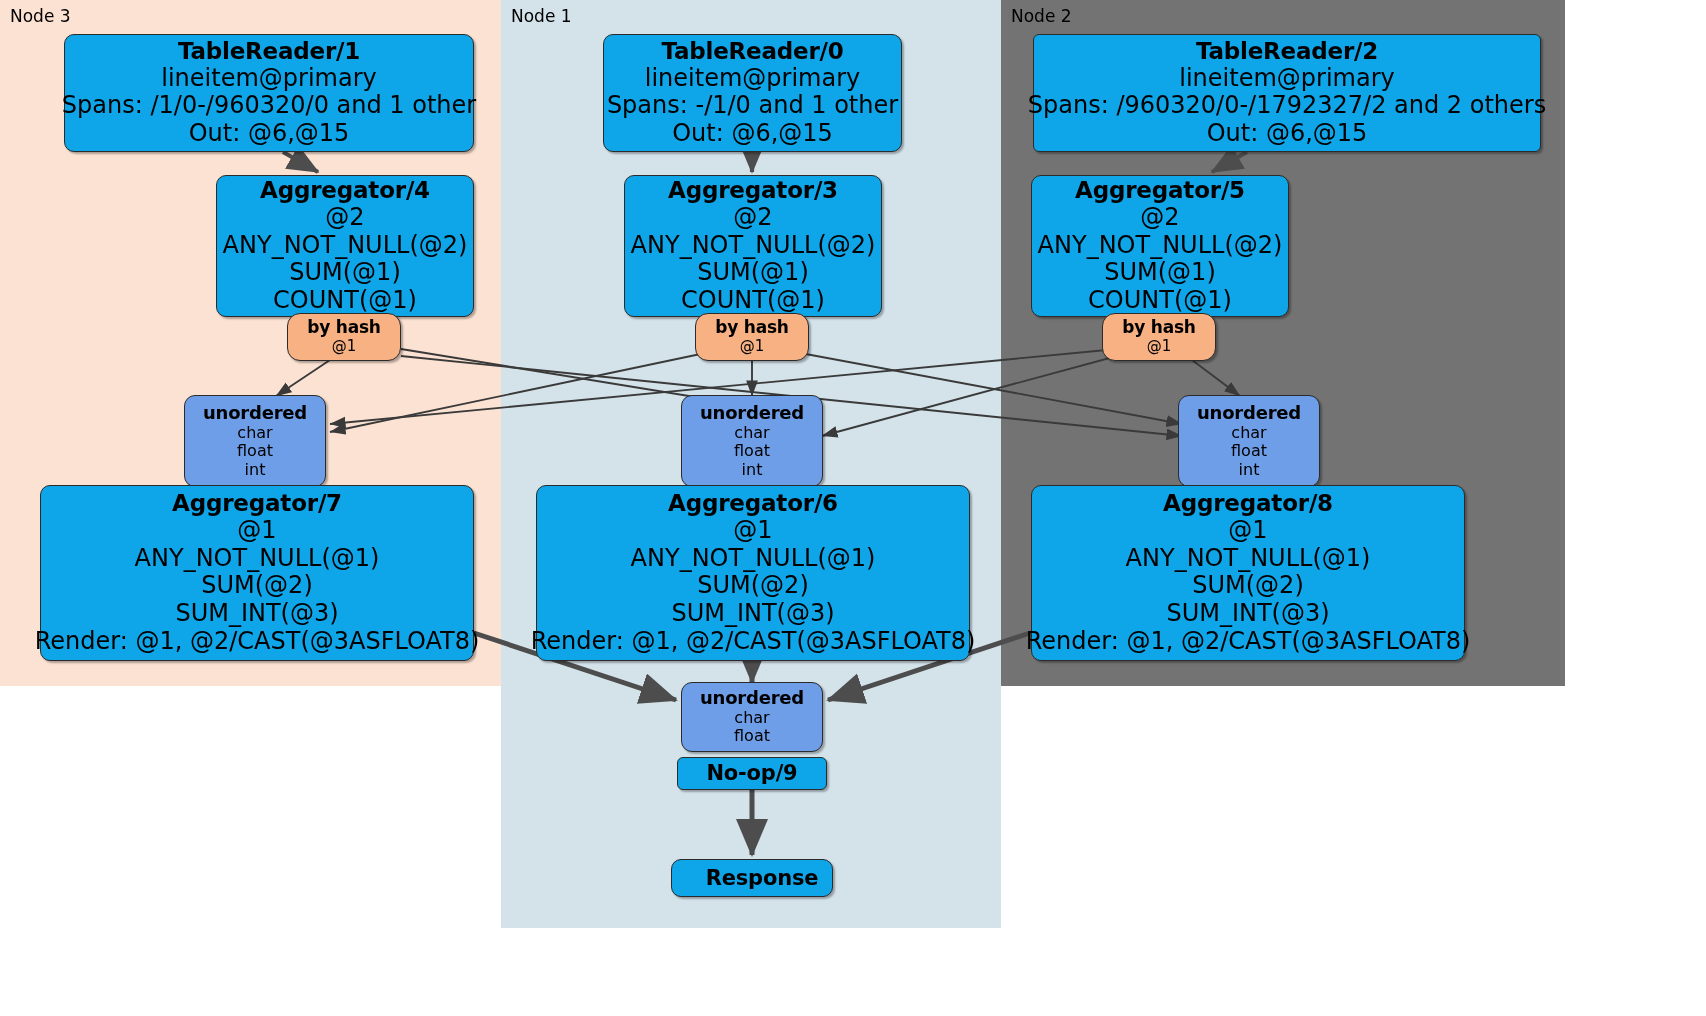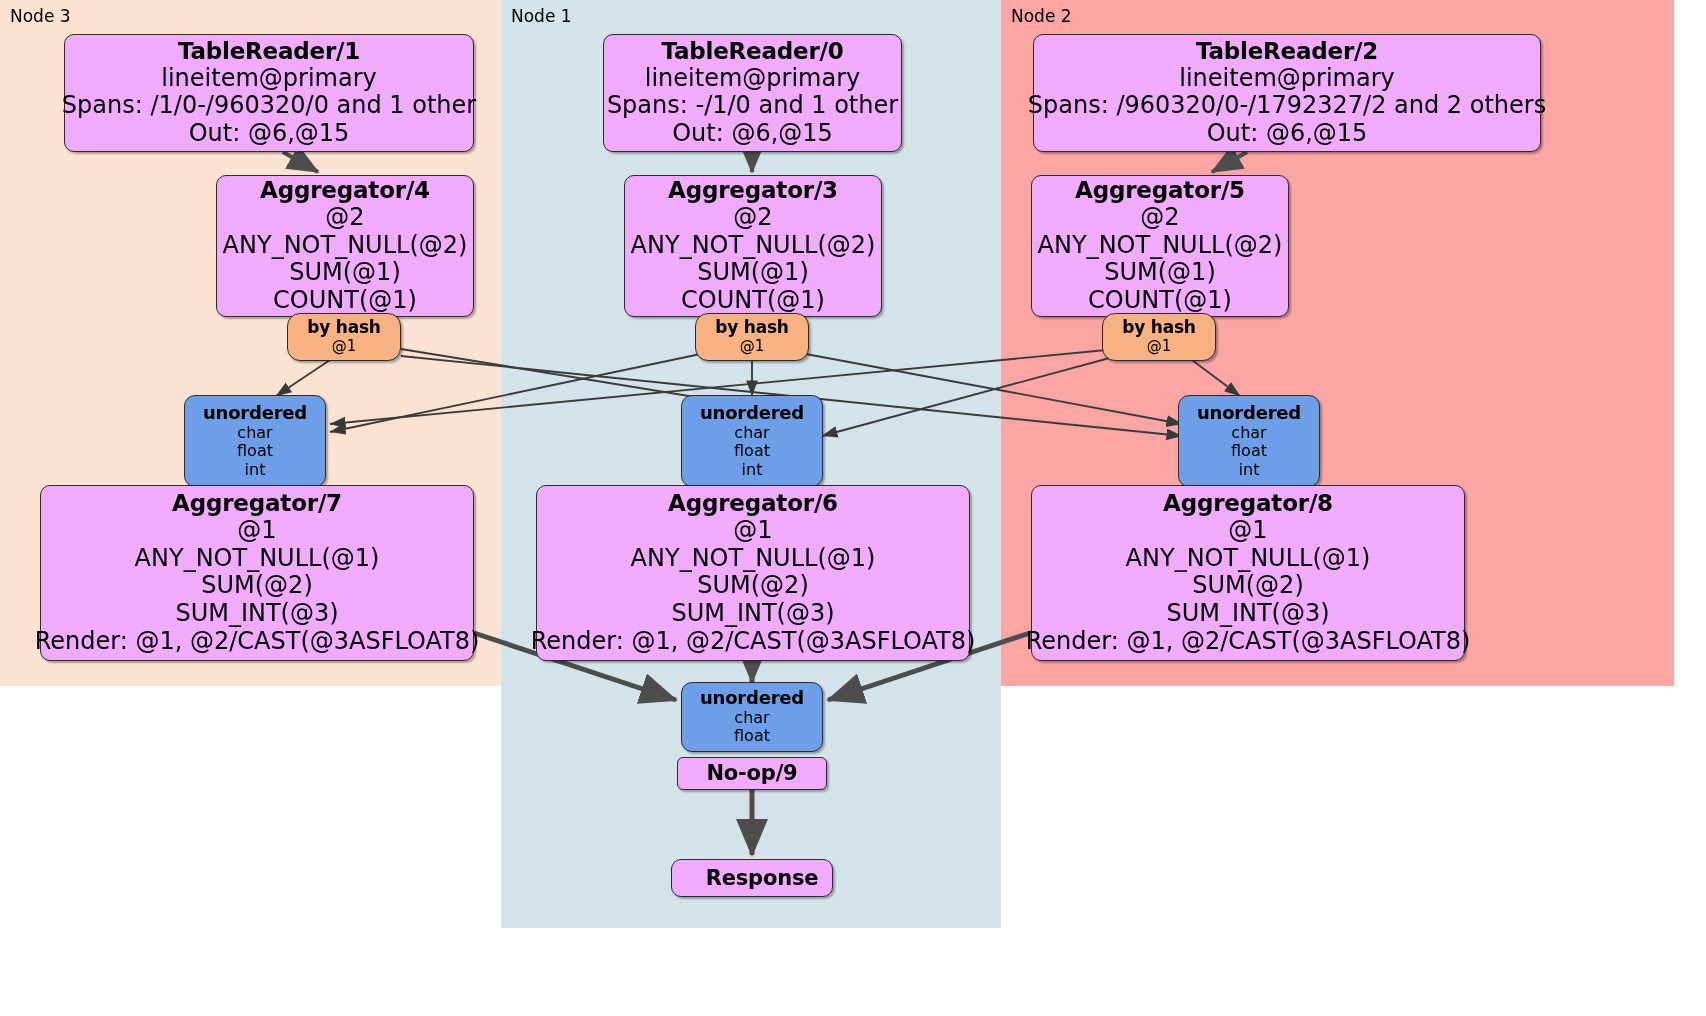--- a/index.html
+++ b/index.html
@@ -36,21 +36,21 @@
     border-radius: 10px;
     display: flex;
     flex-direction: column;
     align-items: center;
     justify-content: center;
     text-align: center;
     box-shadow: 2px 2px 2px rgba(0,0,0,0.30);
     line-height: 1.16;
   }
   .proc {
-    background: #f0abfc;
+    background: #0ea5e9;
   }
   .router {
     background: #f8b183;
     border-radius: 13px;
   }
   .sync {
     background: #6f9ee8;
     border-radius: 11px;
   }
   .btitle {
@@ -85,21 +85,21 @@
 <div id="stage">
 
   <div class="cluster" style="left:0px; top:0px; width:501px; height:686px; background:#fce2d2;">
     <span class="cluster-label">Node 3</span>
   </div>
 
   <div class="cluster" style="left:501px; top:0px; width:500px; height:928px; background:#d4e2ea;">
     <span class="cluster-label">Node 1</span>
   </div>
 
-  <div class="cluster" style="left:1001px; top:0px; width:673px; height:686px; background:#fca5a5;">
+  <div class="cluster" style="left:1001px; top:0px; width:564px; height:686px; background:#737373;">
     <span class="cluster-label">Node 2</span>
   </div>
 
   <svg id="edges" viewBox="0 0 1706 1016">
     <defs>
       <marker id="ah" markerWidth="9" markerHeight="9" refX="7.2" refY="3.2" orient="auto" markerUnits="strokeWidth">
         <path d="M0,0 L7.6,3.2 L0,6.4 z" fill="#4d4d4d"></path>
       </marker>
       <marker id="ah-thin" markerWidth="10" markerHeight="10" refX="8.2" refY="3.1" orient="auto" markerUnits="strokeWidth">
         <path d="M0,0 L8.4,3.1 L0,6.2 z" fill="#3a3a3a"></path>
@@ -147,21 +147,21 @@
       <div class="bline">Out: @6,@15</div>
     </div>
 
     <div class="gbox proc" style="left:603px; top:34px; width:299px; height:118px;">
       <div class="btitle">TableReader/0</div>
       <div class="bline">lineitem@primary</div>
       <div class="bline">Spans: -/1/0 and 1 other</div>
       <div class="bline">Out: @6,@15</div>
     </div>
 
-    <div class="gbox proc" style="left:1033px; top:34px; width:508px; height:118px;">
+    <div class="gbox proc" style="left:1033px; top:34px; width:508px; height:118px;border-radius:6px;">
       <div class="btitle">TableReader/2</div>
       <div class="bline">lineitem@primary</div>
       <div class="bline">Spans: /960320/0-/1792327/2 and 2 others</div>
       <div class="bline">Out: @6,@15</div>
     </div>
 
     <div class="gbox proc" style="left:216px; top:175px; width:258px; height:142px;">
       <div class="btitle">Aggregator/4</div>
       <div class="bline">@2</div>
       <div class="bline">ANY_NOT_NULL(@2)</div>

